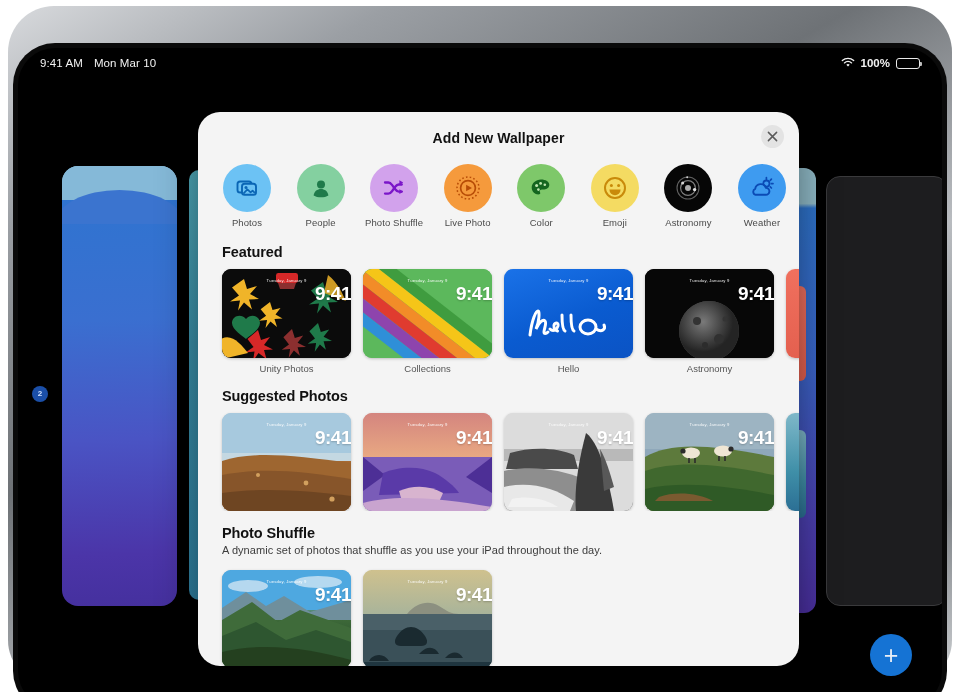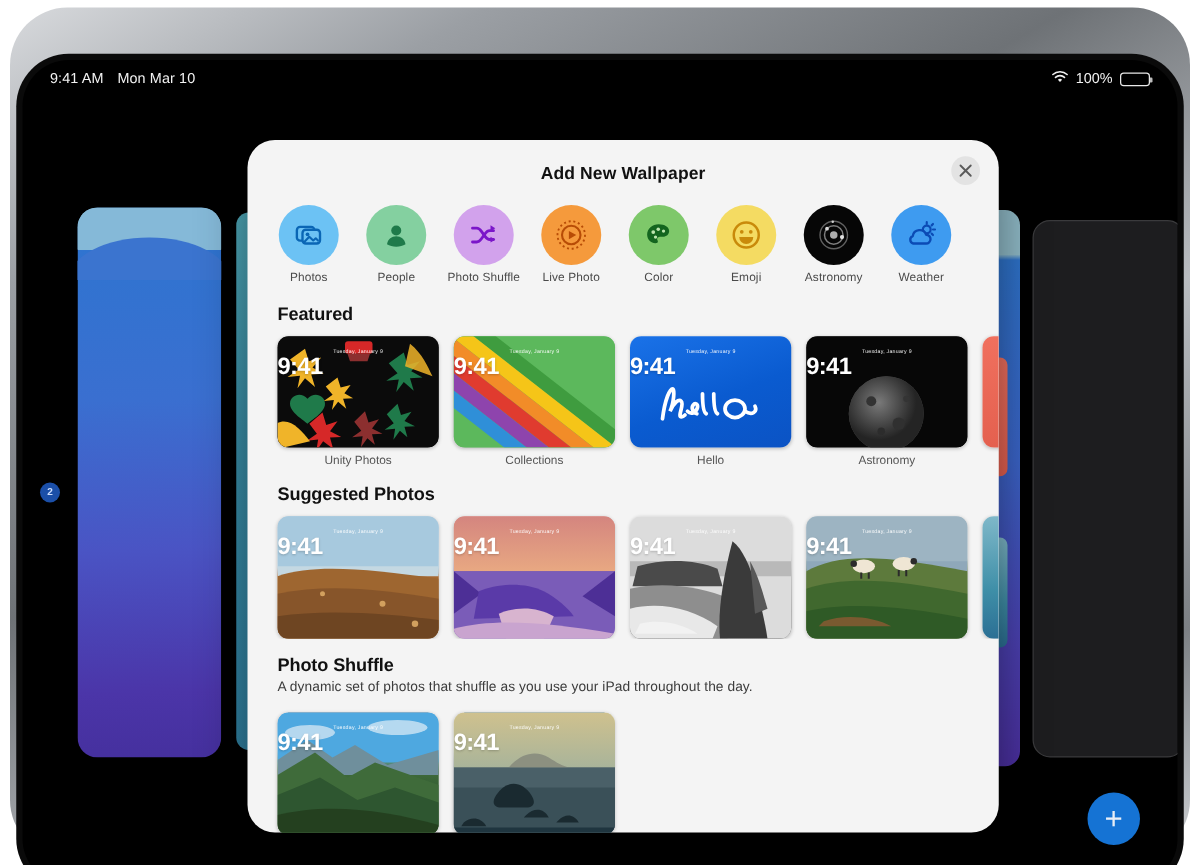--- a/index.html
+++ b/index.html
@@ -33,21 +33,21 @@
     overflow: hidden;
   }
 
   
   .statusbar {
     position: absolute; top: 0; left: 0; right: 0; height: 30px;
     display: flex; align-items: center; justify-content: space-between;
     padding: 0 22px; color: #f2f2f2; font-size: 11.5px; z-index: 40;
   }
   .sb-left { display: flex; align-items: center; gap: 11px; letter-spacing:.1px;}
-  .sb-right { display: flex; align-items: center; gap: 6px; }
+  .sb-right { display: flex; align-items: center; gap: 6px; font-weight: bold; }
   .wifi-ico { display:block; }
   .batt-wrap { display:flex; align-items:center; gap:3px; }
   .batt {
     width: 24px; height: 11px; border: 1.3px solid #e9e9e9; border-radius: 3px;
     position: relative; padding: 1.3px;
   }
   .batt::after {
     content:""; position:absolute; right:-3.2px; top:3px; width:1.8px; height:4px;
     background:#bdbdbd; border-radius:0 1px 1px 0;
   }
@@ -122,21 +122,21 @@
   }
   .sheet-title { font-size:14px; font-weight:700; color:#111; letter-spacing:.1px; }
   .close-btn {
     position:absolute; right:15px; top:13px;
     width:23px; height:23px; border-radius:50%;
     background:#e3e3e3; display:flex; align-items:center; justify-content:center;
   }
   .close-btn svg { display:block; }
 
   
-  .cats { display:flex; justify-content:space-between; padding: 0 29px 2px 16px; }
+  .cats { display:flex; justify-content:space-between; padding: 0 4px 2px 16px; }
   .cat { width:66px; display:flex; flex-direction:column; align-items:center; gap:5px; }
   .cat-circle {
     width:48px; height:48px; border-radius:50%;
     display:flex; align-items:center; justify-content:center;
   }
   .cat-label { font-size:9.5px; color:#4a4a4a; white-space:nowrap; letter-spacing:.1px; }
 
   
   .section { padding: 14px 0 0 24px; }
   .sec-title { font-size:14.5px; font-weight:700; color:#111; letter-spacing:-.1px; }
@@ -149,21 +149,21 @@
     overflow:hidden; box-shadow:0 1px 3px rgba(0,0,0,.22);
     flex: 0 0 auto;
   }
   .tile.tall { height:98px; }
   .tile-caption { font-size:9.5px; color:#555; }
   .tile .t-date {
     position:absolute; left:0; right:0; top:9px; text-align:center;
     font-size:4.2px; color:#fff; opacity:.92; letter-spacing:.2px;
   }
   .tile .t-time {
-    position:absolute; left:0; right:0; top:14px; text-align:left;
+    position:absolute; left:0; right:0; top:14px; text-align:right;
     font-size:19px; font-weight:600; color:#fff; letter-spacing:-.5px;
     text-shadow:0 1px 2px rgba(0,0,0,.22);
   }
   .tile.dark .t-time { color:#fff; }
 
   
   .art-unity { background:#0c0c0c; }
   .art-collections { background:#5cb85c; }
   .art-hello { background:linear-gradient(160deg,#1a72e8,#0a5bd0 55%,#0b53c4); }
   .art-astro { background:radial-gradient(circle at 50% 62%, #2b2b2b 0%, #090909 62%); }

